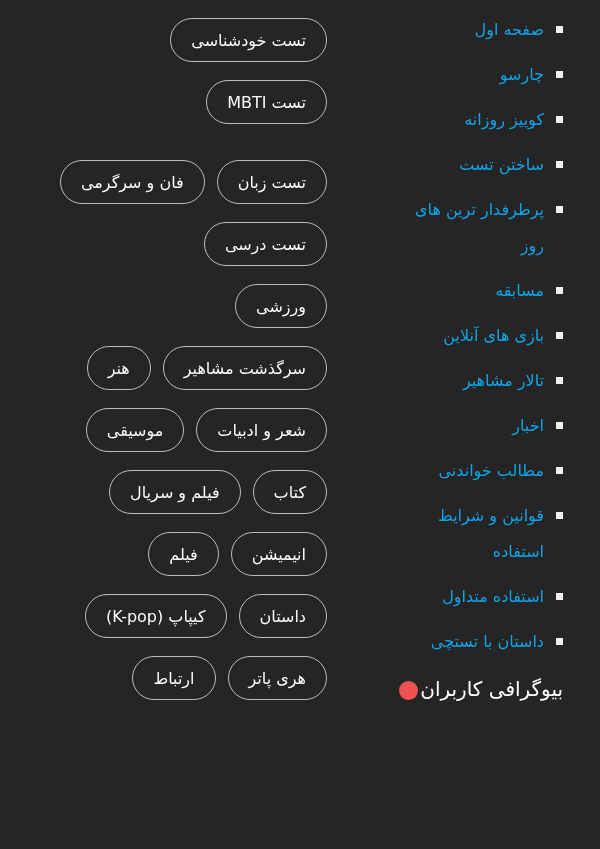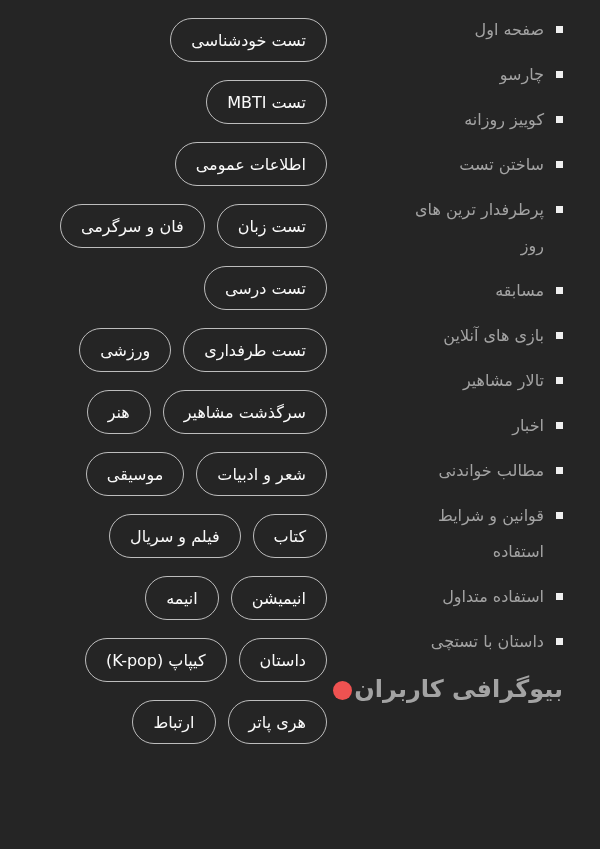--- a/index.html
+++ b/index.html
@@ -27,37 +27,37 @@
     list-style:none;
     margin:0;padding:0;
   }
   .menu-item{
     position:relative;
     padding-right:19px;
     margin-bottom:9px;
     font-size:16px;
     line-height:36px;
     text-align:right;
-    color:#a3a3a3;
+    color:#0ea5e9;
     cursor:pointer;
   }
   .menu-item .bullet{
     position:absolute;
     right:0;
     top:14px;
     width:7px;height:7px;
     background:#efefef;
     display:inline-block;
   }
   .menu-item.highlight{
     padding-right:0;
-    font-weight:bold;
-    font-size:24px;
+    font-weight:normal;
+    font-size:20px;
     line-height:40px;
-    color:#a3a3a3;
+    color:#ffffff;
     white-space:nowrap;
   }
   .menu-item.highlight .red-dot{
     display:inline-block;
     width:19px;height:19px;
     border-radius:50%;
     background:#ef5251;
     vertical-align:middle;
     margin-right:2px;
   }
@@ -115,48 +115,46 @@
   </aside>
   <main class="cats-col">
     <div id="pill-rows">
         <div class="pill-row">
           <button class="pill" type="button">تست خودشناسی</button>
         </div>
         <div class="pill-row">
           <button class="pill" type="button">تست MBTI</button>
         </div>
         <div class="pill-row">
-          <button class="pill" type="button">اطلاعات عمومی</button>
         </div>
         <div class="pill-row">
           <button class="pill" type="button">تست زبان</button>
           <button class="pill" type="button">فان و سرگرمی</button>
         </div>
         <div class="pill-row">
           <button class="pill" type="button">تست درسی</button>
         </div>
         <div class="pill-row">
-          <button class="pill" type="button">تست طرفداری</button>
           <button class="pill" type="button">ورزشی</button>
         </div>
         <div class="pill-row">
           <button class="pill" type="button">سرگذشت مشاهیر</button>
           <button class="pill" type="button">هنر</button>
         </div>
         <div class="pill-row">
           <button class="pill" type="button">شعر و ادبیات</button>
           <button class="pill" type="button">موسیقی</button>
         </div>
         <div class="pill-row">
           <button class="pill" type="button">کتاب</button>
           <button class="pill" type="button">فیلم و سریال</button>
         </div>
         <div class="pill-row">
           <button class="pill" type="button">انیمیشن</button>
-          <button class="pill" type="button">انیمه</button>
+          <button class="pill" type="button">فیلم</button>
         </div>
         <div class="pill-row">
           <button class="pill" type="button">داستان</button>
           <button class="pill" type="button">کیپاپ (K-pop)</button>
         </div>
         <div class="pill-row">
           <button class="pill" type="button">هری پاتر</button>
           <button class="pill" type="button">ارتباط</button>
         </div>
       </div>

